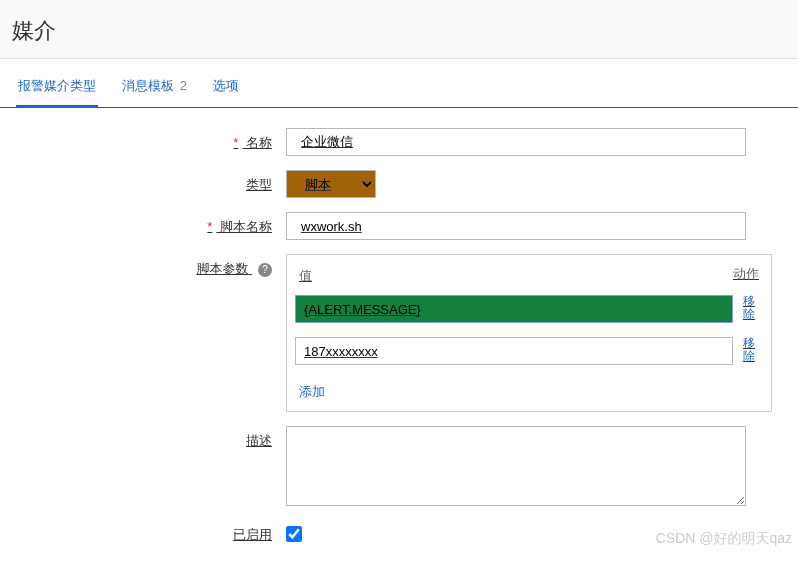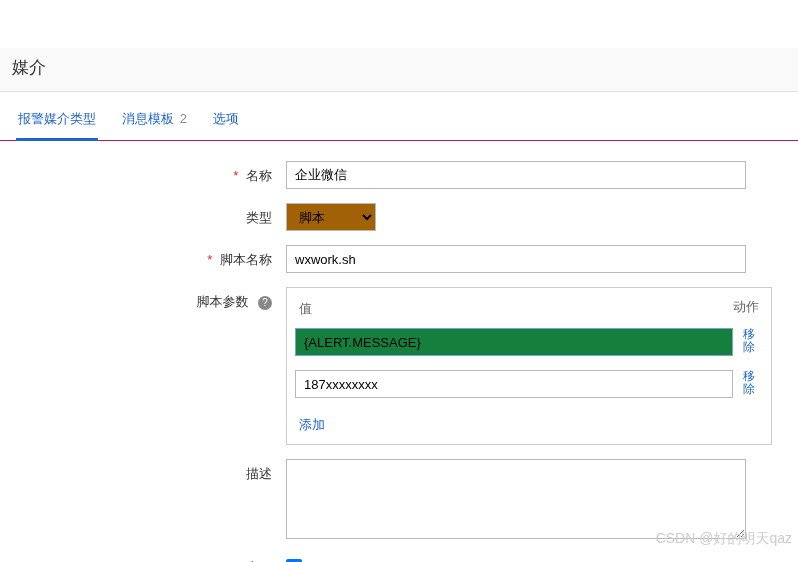--- a/index.html
+++ b/index.html
@@ -8,27 +8,26 @@
       padding: 0;
     }
     body {
       font-family: Arial, "Microsoft YaHei", sans-serif;
       font-size: 13px;
       color: #333;
       background: #fff;
       width: 798px;
     }
     .page-title {
-      font-size: 17px;
+      font-size: 22px;
       font-weight: normal;
-      padding: 8px 12px 12px 12px;
+      padding: 16px 12px 12px 12px;
       color: #333;
       border-bottom: 1px solid #e0e0e0;
       background: #f9f9f9;
-      margin-top: 48px;
     }
     .tabs {
       display: flex;
       padding: 12px 16px 0 16px;
       border-bottom: 1px solid #be185d;
     }
     .tab {
       padding: 6px 2px 10px 2px;
       margin-right: 22px;
       color: #1f65c9;
@@ -43,20 +42,21 @@
       color: #888;
       margin-left: 2px;
     }
     .form {
       padding: 20px 30px 20px 30px;
     }
     .form-row {
       display: flex;
       align-items: flex-start;
       margin-bottom: 14px;
+      text-decoration: underline;
     }
     .form-label {
       width: 256px;
       text-align: right;
       padding-right: 14px;
       padding-top: 6px;
       color: #333;
       flex-shrink: 0;
     }
     .required-mark {
@@ -64,21 +64,21 @@
       margin-right: 4px;
     }
     .form-control {
       flex: 1;
       display: flex;
       align-items: center;
     }
     .text-input {
       width: 460px;
       height: 28px;
-      padding: 4px 8px;
+      padding: 4px 14px;
       border: 1px solid #b8b8b8;
       font-size: 13px;
     }
     .text-input.wide {
       width: 460px;
     }
     select.text-input {
       width: 90px;
       height: 28px;
       background: #a16207;

